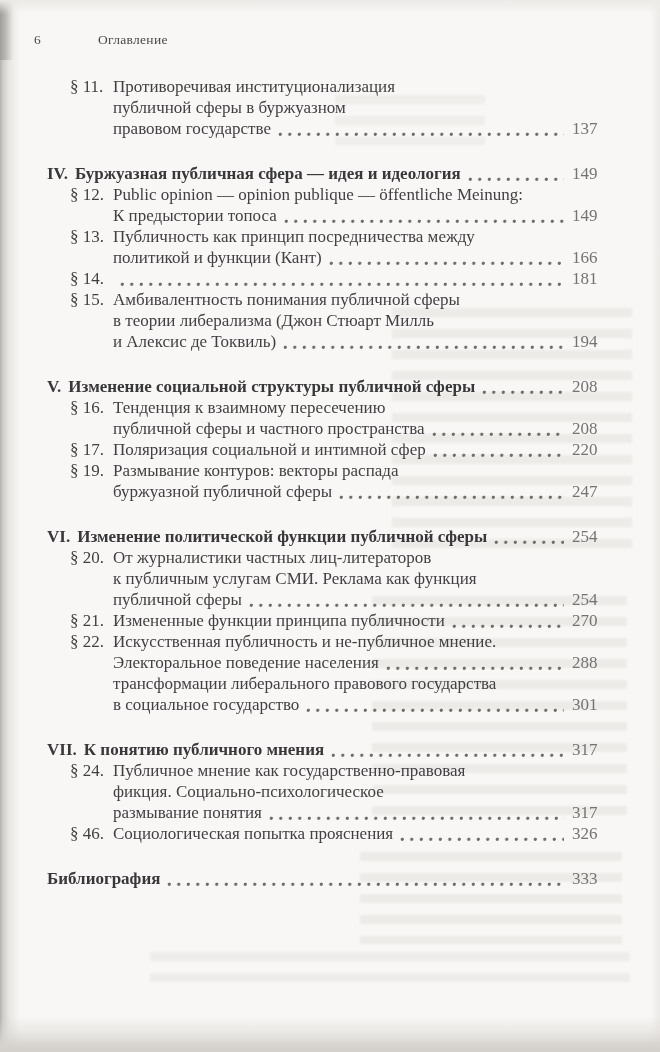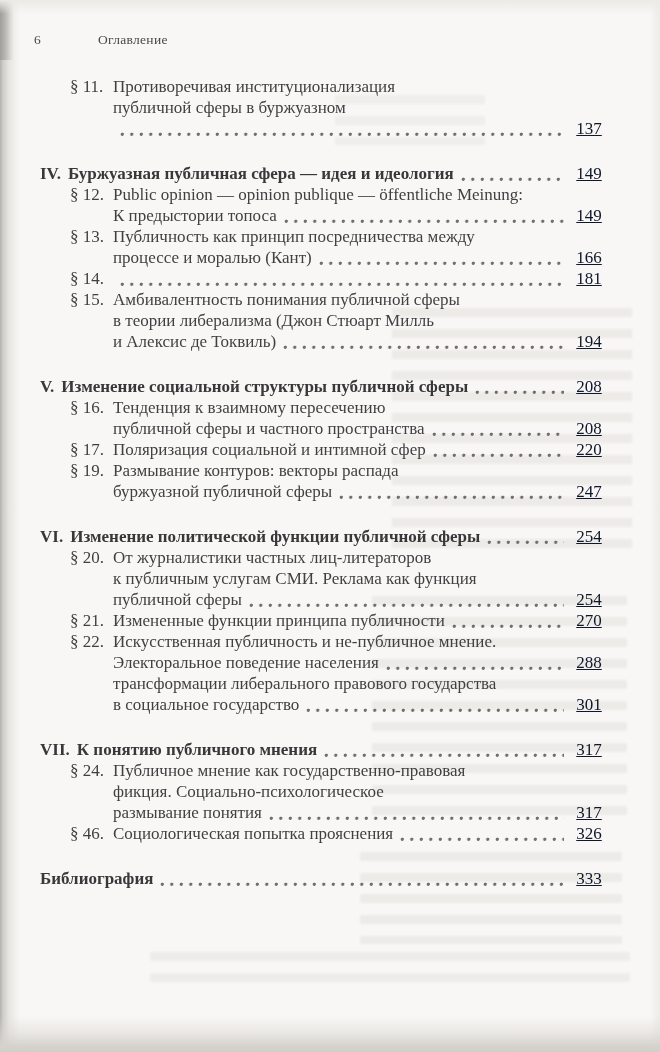--- a/index.html
+++ b/index.html
@@ -64,43 +64,42 @@
   }
   .running-head .folio { width: 64px; }
 
   .toc {
     margin-top: 28px;
     font-size: 17px;
     line-height: 21px;
   }
   .entry.chapter { margin-top: 24px; font-weight: bold; color: #38373a; }
   .row { display: flex; align-items: baseline; }
-  .chapter .row { margin-left: 6px; }
+  .chapter .row { margin-left: 13px; }
   .sub .row { margin-left: 36px; }
   .sub .row.cont { margin-left: 79px; }
   .row .text { white-space: nowrap; }
   .sub .label { display: inline-block; width: 43px; flex: 0 0 43px; }
   .chapter .label { margin-right: 7px; }
   .leader {
     flex: 1 1 auto;
     align-self: flex-end;
     height: 6px;
     margin: 0 8px 2px 7px;
     background-image: radial-gradient(circle at 2.2px 3.2px, #716f6b 1.35px, rgba(0,0,0,0) 1.9px);
     background-size: 9.5px 6px;
     background-repeat: repeat-x;
     min-width: 12px;
   }
   .pagenum {
     flex: 0 0 auto;
     min-width: 34px;
-    text-align: center;
+    text-align: left;
     font-weight: normal;
-    color: #0f172a;
-    text-decoration: underline;
+    color: #737373;
   }
 </style>
 </head>
 <body>
 
 <div class="page">
   <div class="ghost g4"></div>
   <div class="ghost g1"></div>
   <div class="ghost g2"></div>
   <div class="ghost g3"></div>
@@ -114,20 +113,21 @@
     <div class="toc">
         <div class="entry sub">
           <div class="row">
             <span class="label">§ 11.</span>
             <span class="text">Противоречивая институционализация</span>
           </div>
           <div class="row cont">
             <span class="text">публичной сферы в буржуазном</span>
           </div>
           <div class="row cont">
+            <span class="text">правовом государстве</span>
             <span class="leader"></span>
             <span class="pagenum">137</span>
           </div>
         </div>
         <div class="entry chapter">
           <div class="row">
             <span class="label">IV.</span>
             <span class="text">Буржуазная публичная сфера — идея и идеология</span>
             <span class="leader"></span>
             <span class="pagenum">149</span>
@@ -143,21 +143,21 @@
             <span class="leader"></span>
             <span class="pagenum">149</span>
           </div>
         </div>
         <div class="entry sub">
           <div class="row">
             <span class="label">§ 13.</span>
             <span class="text">Публичность как принцип посредничества между</span>
           </div>
           <div class="row cont">
-            <span class="text">процессе и моралью (Кант)</span>
+            <span class="text">политикой и функции (Кант)</span>
             <span class="leader"></span>
             <span class="pagenum">166</span>
           </div>
         </div>
         <div class="entry sub">
           <div class="row">
             <span class="label">§ 14.</span>
             <span class="leader"></span>
             <span class="pagenum">181</span>
           </div>

